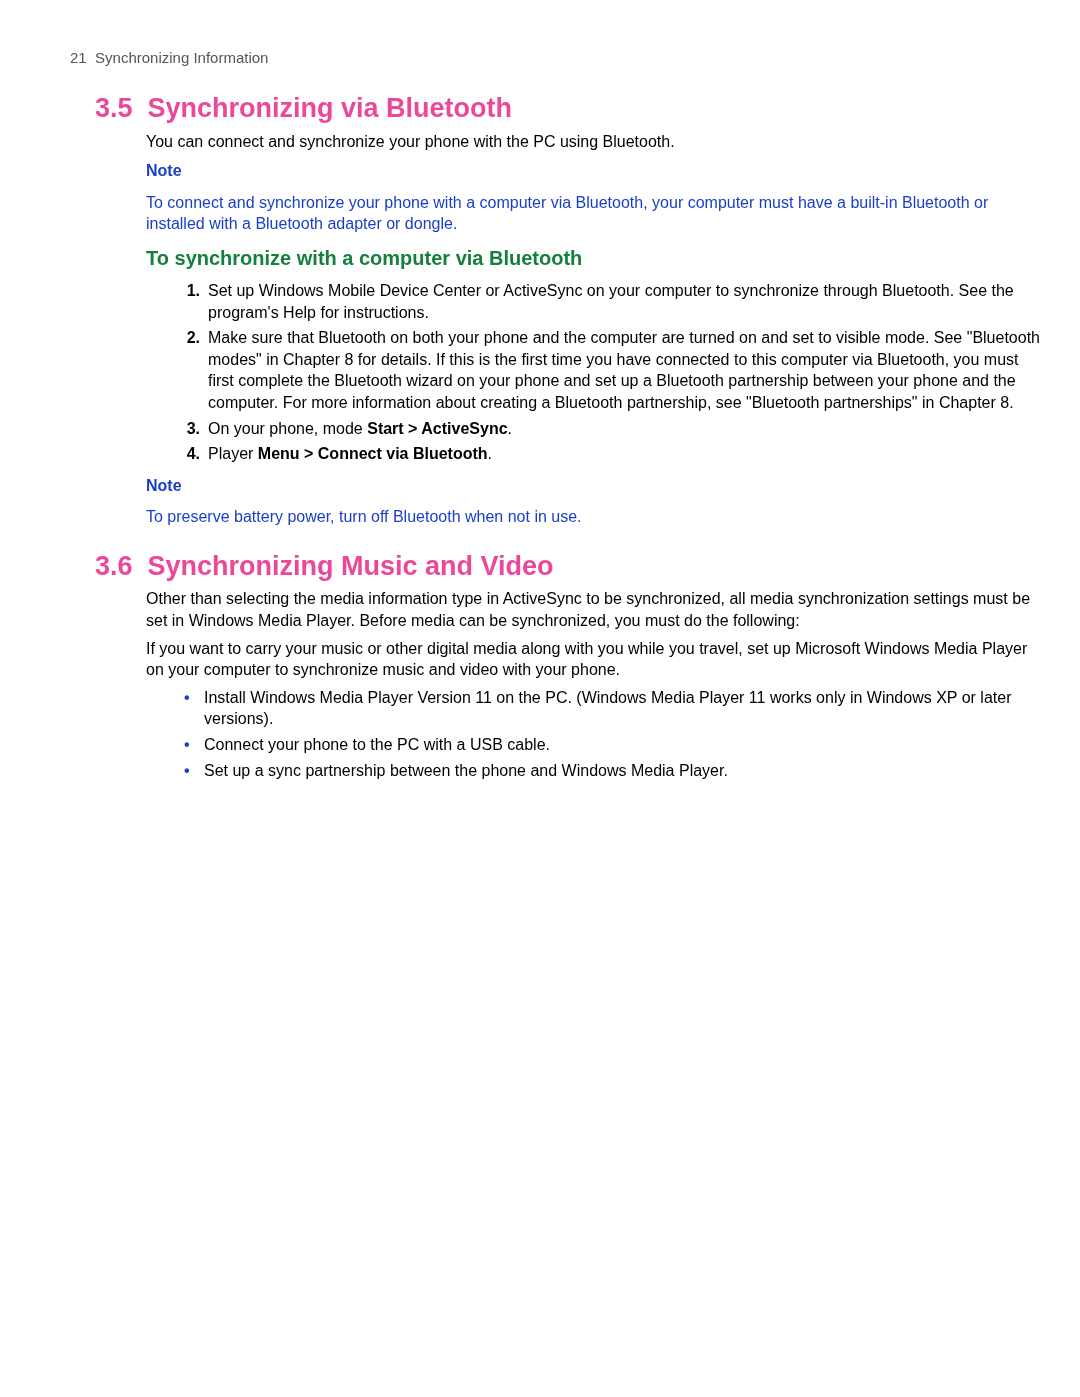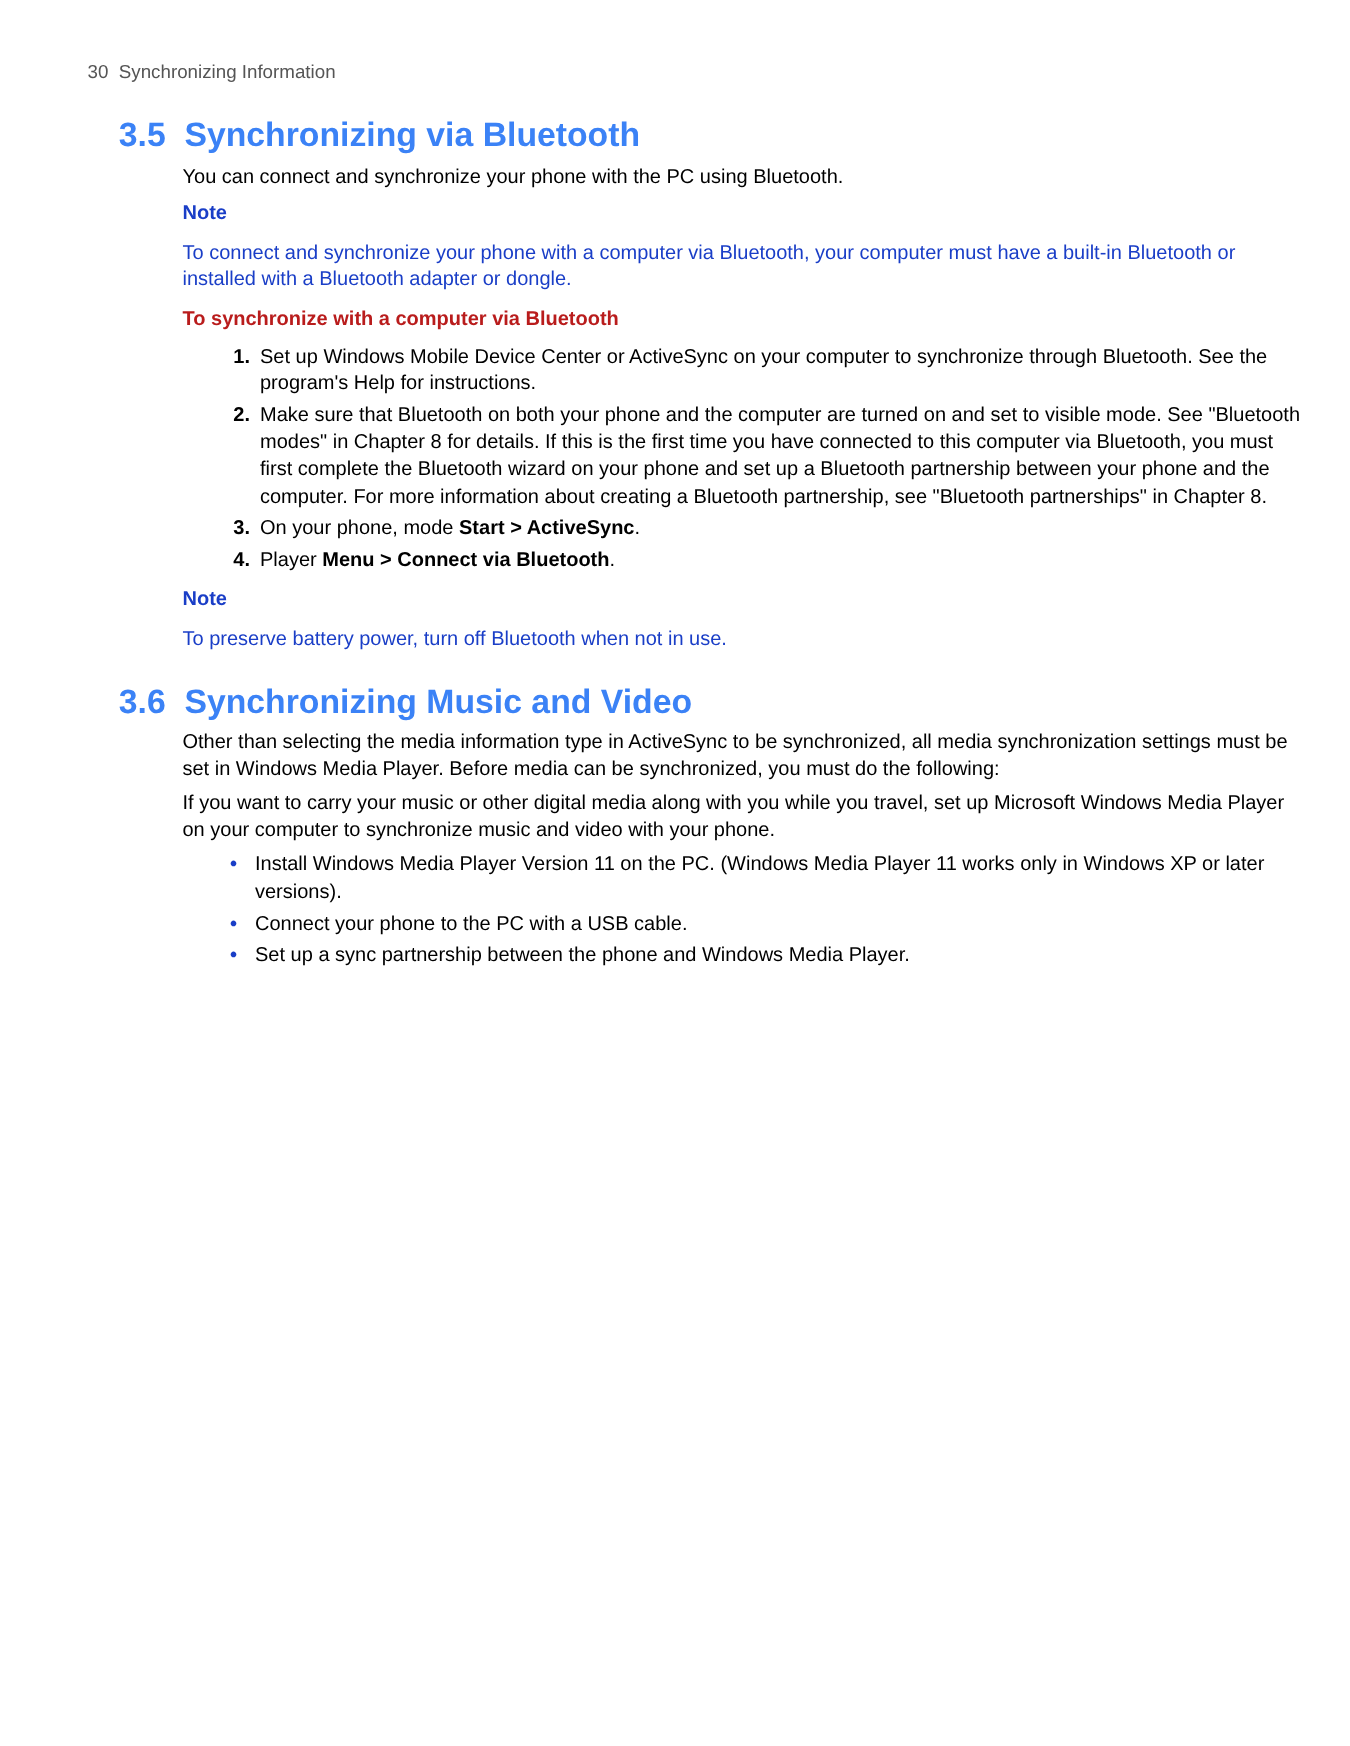--- a/index.html
+++ b/index.html
@@ -14,21 +14,21 @@
     box-sizing: border-box;
   }
   .header {
     font-size: 15px;
     color: #555;
     margin-bottom: 22px;
   }
   .h1 {
     font-size: 27px;
     font-weight: 700;
-    color: #3b82f6;
+    color: #ec4899;
     margin: 14px 0 4px 25px;
   }
   .indent {
     margin-left: 76px;
   }
   .para {
     margin: 4px 0 6px 0;
   }
   .note-row {
     display: flex;
@@ -39,23 +39,23 @@
   }
   .note-row .note-label {
     font-weight: 700;
     min-width: 40px;
   }
   .note-row .note-text {
     flex: 1;
   }
   .subhead {
     font-weight: 700;
-    color: #b91c1c;
+    color: #15803d;
     margin: 0 0 8px 0;
-    font-size: 16px;
+    font-size: 20px;
   }
   .ol-item {
     display: flex;
     margin: 4px 0;
     gap: 8px;
   }
   .ol-item .num {
     font-weight: 700;
     min-width: 18px;
     text-align: right;
@@ -83,21 +83,21 @@
     min-width: 10px;
   }
   .bullet-item .txt {
     flex: 1;
   }
 </style>
 </head>
 <body>
 
 <div class="header">
-  <span>30</span>&nbsp;&nbsp;<span>Synchronizing Information</span>
+  <span>21</span>&nbsp;&nbsp;<span>Synchronizing Information</span>
 </div>
 
 <div class="h1">
   <span>3.5</span>&nbsp;&nbsp;<span>Synchronizing via Bluetooth</span>
 </div>
 
 <div class="indent">
   <div class="para">You can connect and synchronize your phone with the PC using Bluetooth.</div>
 
   <div class="note-row">

